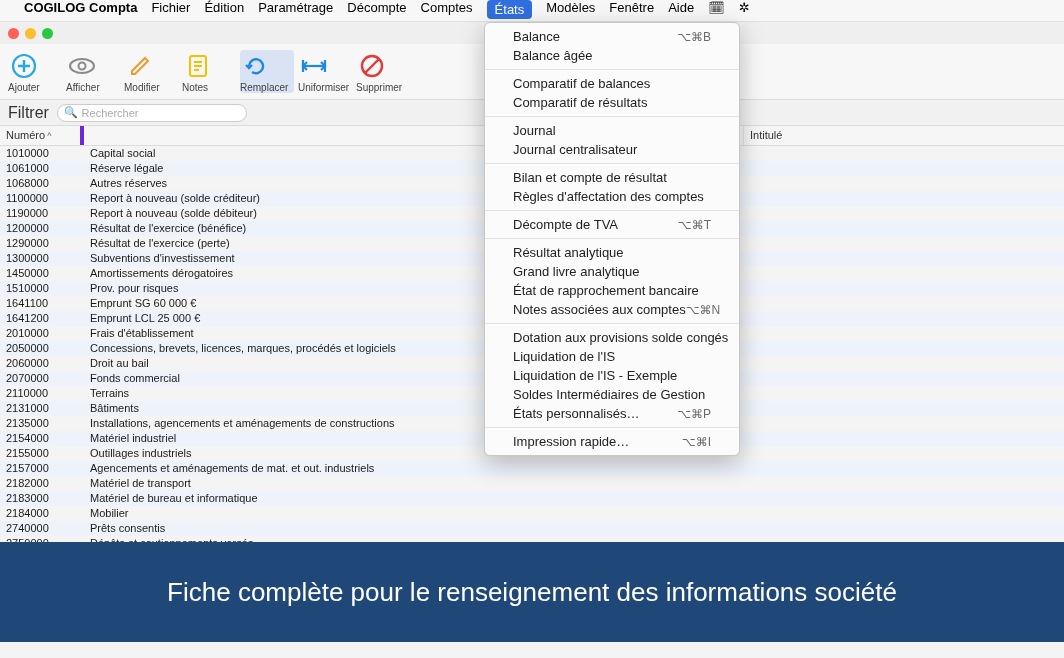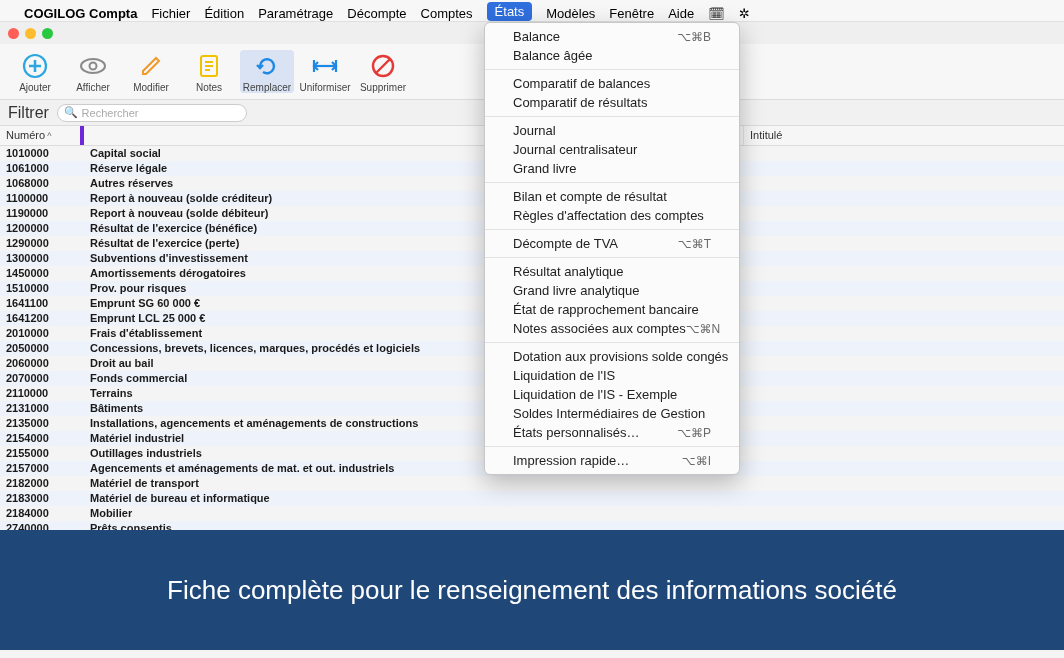--- a/index.html
+++ b/index.html
@@ -11,21 +11,21 @@
     width: 1064px;
     height: 658px;
     overflow: hidden;
     position: relative;
   }
 
   .menubar {
     height: 22px;
     background: #f7f7f7;
     display: flex;
-    align-items: flex-end;
+    align-items: flex-start;
     padding: 0 10px;
     gap: 14px;
     font-size: 13px;
     border-bottom: 1px solid #e0e0e0;
   }
   .menubar .apple { font-size: 14px; }
   .menubar .appname { font-weight: 600; }
   .menubar .menu-item { cursor: default; }
   .menubar .menu-item.open {
     background: #2f6fde;
@@ -57,21 +57,21 @@
   .toolbar {
     height: 56px;
     background: #f7f7f7;
     display: flex;
     align-items: center;
     gap: 4px;
     padding: 4px 8px;
     border-bottom: 1px solid #dcdcdc;
   }
   .tool {
-    display:flex; flex-direction:column; align-items:center;
+    display:flex; flex-direction:column; 
     width: 54px;
     font-size: 10px; color:#444;
   }
   .tool.selected { background:#d9e3f3; border-radius:4px; }
   .tool .iconwrap { width:32px; height:32px; display:flex; align-items:center; justify-content:center; }
 
   .filterbar {
     height: 26px;
     background:#f1f1f1;
     display:flex; align-items:center;
@@ -95,21 +95,21 @@
     background:#f6f6f6;
     border-bottom:1px solid #dcdcdc;
     display:flex;
     font-size:11px; color:#333;
   }
   .col-num { width: 84px; padding: 3px 6px; border-right:4px solid #6d28d9;}
   .col-lib { flex:1; padding: 3px 6px; border-right:1px solid #e3e3e3;}
   .col-int { width: 320px; padding: 3px 6px;}
   .sorticon { font-size:9px; margin-left:2px; color:#666;}
 
-  .rows { position:relative;font-weight:bold; }
+  .rows { position:relative; }
   .row {
     display:flex; height:15px;
     font-size:11px;
     color:#1a1a1a;
   }
   .row:nth-child(even){ background:#eef2fa; }
   .row .col-num { width:84px; padding:1px 6px; border:none;}
   .row .col-lib { flex:1; padding:1px 6px; border:none; white-space: nowrap; overflow:hidden;}
 
   .dropdown {
@@ -129,22 +129,22 @@
   .dropdown .ditem {
     display:flex; justify-content:space-between; align-items:center;
     padding: 2px 28px;
     color:#222;
     white-space: nowrap;
   }
   .dropdown .shortcut { color:#6a6a6a; font-size:12px; }
 
   .banner {
     position:absolute;
-    left:0; right:0; bottom:8px;
-    height:120px;
+    left:0; right:0; bottom:16px;
+    height:100px;
     background:#1f4878;
     color:#fff;
     display:flex; align-items:center; justify-content:center;
     font-size:26px;
     font-weight:400;
     font-family: "Gill Sans", "Segoe UI", Arial, sans-serif;
   }
 
   svg { display:block; }
 </style>
@@ -391,23 +391,20 @@
     <div class="ditem">
       <span>Comparatif de résultats</span>
     </div>
     <div class="sep"></div>
     <div class="ditem">
       <span>Journal</span>
     </div>
     <div class="ditem">
       <span>Journal centralisateur</span>
     </div>
-    <div class="ditem">
-      <span>Grand livre</span>
-    </div>
     <div class="sep"></div>
     <div class="ditem">
       <span>Bilan et compte de résultat</span>
     </div>
     <div class="ditem">
       <span>Règles d'affectation des comptes</span>
     </div>
     <div class="sep"></div>
     <div class="ditem">
       <span>Décompte de TVA</span>

